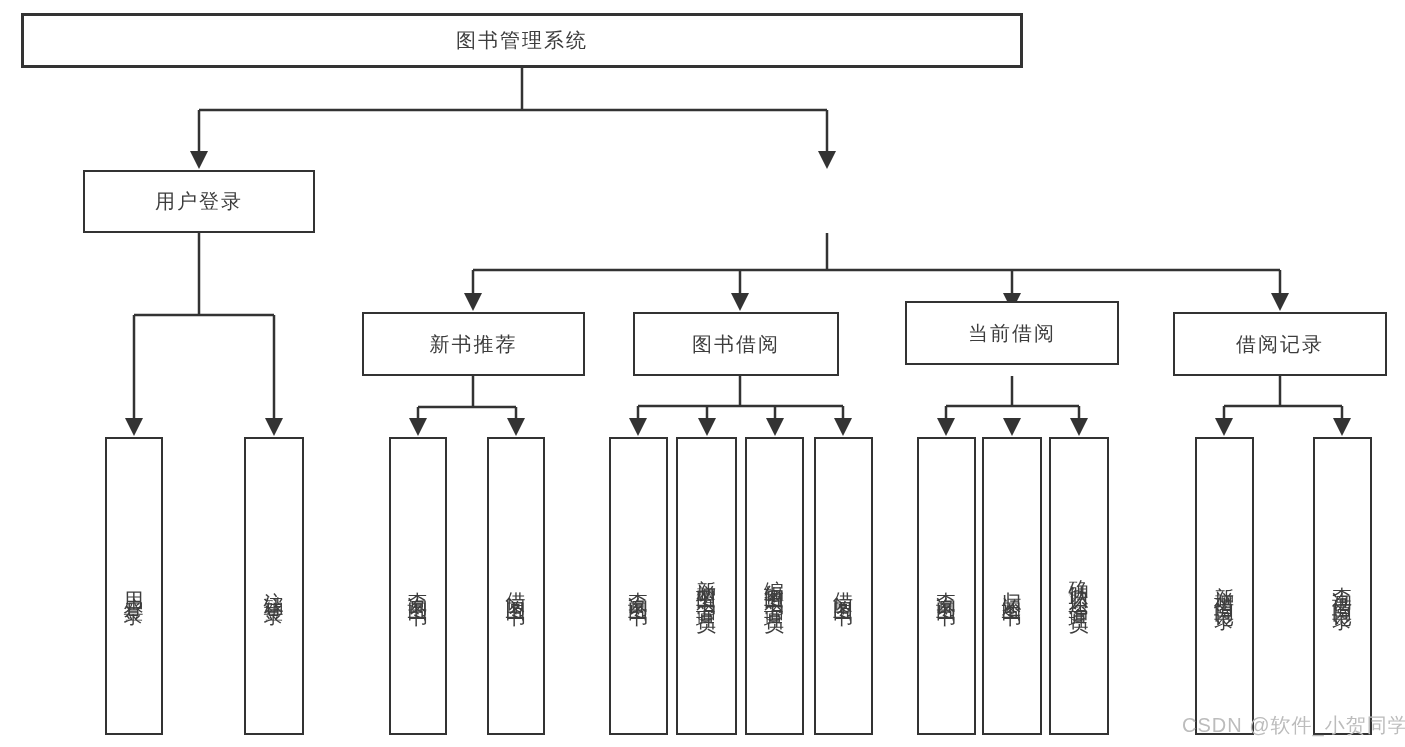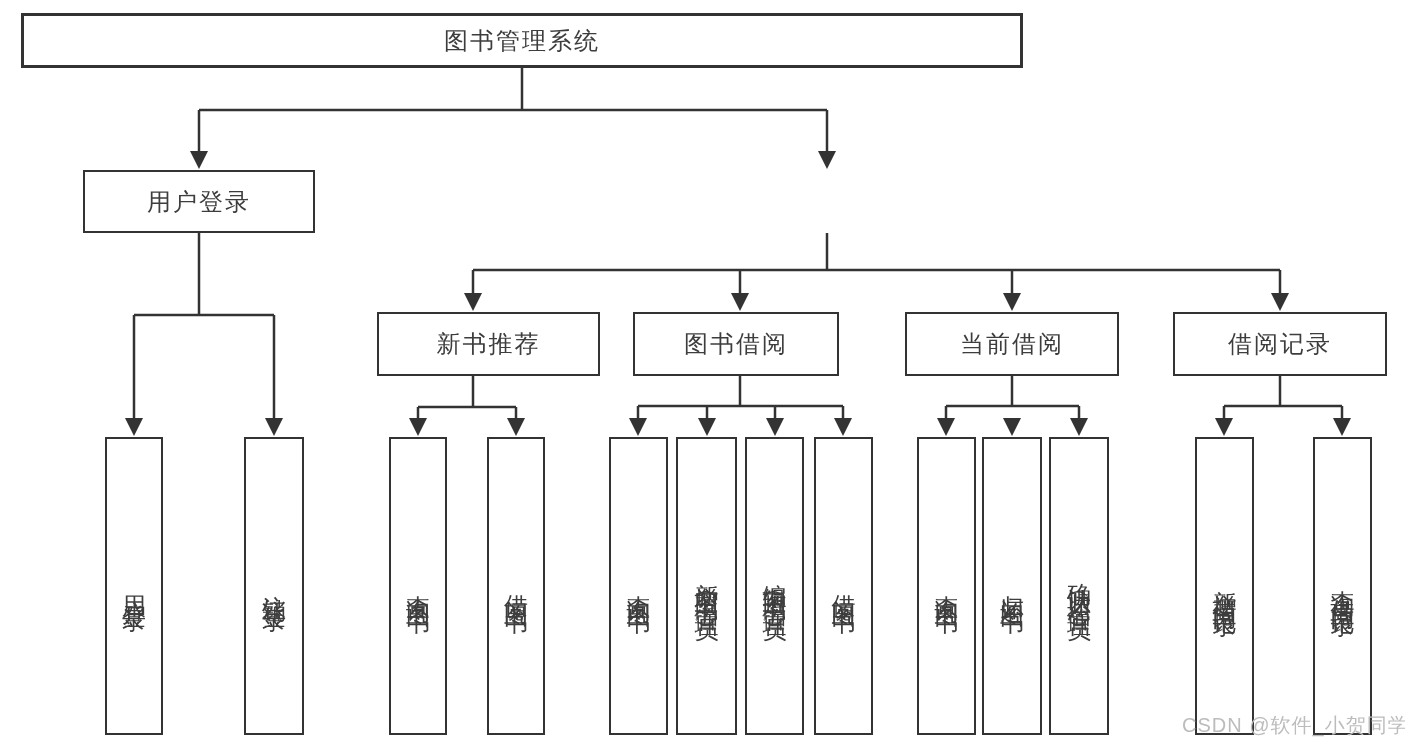--- a/index.html
+++ b/index.html
@@ -19,21 +19,21 @@
   }
   .node {
     position: absolute;
     box-sizing: border-box;
     background: #ffffff;
     border: 2px solid #333333;
     color: #3d3d3d;
     display: flex;
     align-items: center;
     justify-content: center;
-    font-size: 24px;
+    font-size: 20px;
     letter-spacing: 2px;
     white-space: nowrap;
   }
   .node.root { border-width: 3px; }
   .node.leaf {
     writing-mode: vertical-rl;
     text-orientation: mixed;
     letter-spacing: 5px;
     white-space: normal;
     line-height: 1;
@@ -45,23 +45,23 @@
     font-size: 20px;
     letter-spacing: 1px;
     color: #bcbcbc;
     white-space: nowrap;
   }
 
   
   .n-root          { left: 21px;   top: 13px;  width: 1002px; height: 55px; }
   .n-user-login    { left: 83px;   top: 170px; width: 232px;  height: 63px; }
   .n-book-mgmt     { left: 713px;  top: 170px; width: 228px;  height: 63px; }
-  .n-new-book      { left: 377px;  top: 312px; width: 223px;  height: 64px; }
+  .n-new-book      { left: 362px;  top: 312px; width: 223px;  height: 64px; }
   .n-book-borrow   { left: 633px;  top: 312px; width: 206px;  height: 64px; }
-  .n-cur-borrow    { left: 905px;  top: 312px; width: 214px;  height: 64px; }
+  .n-cur-borrow    { left: 905px;  top: 301px; width: 214px;  height: 64px; }
   .n-borrow-record { left: 1173px; top: 312px; width: 214px;  height: 64px; }
 
   .leaf { top: 437px; height: 298px; }
   .n-a1 { left: 105px;  width: 58px; }
   .n-a2 { left: 244px;  width: 60px; }
   .n-b1 { left: 389px;  width: 58px; }
   .n-b2 { left: 487px;  width: 58px; }
   .n-c1 { left: 609px;  width: 59px; }
   .n-c2 { left: 676px;  width: 61px; }
   .n-c3 { left: 745px;  width: 59px; }

